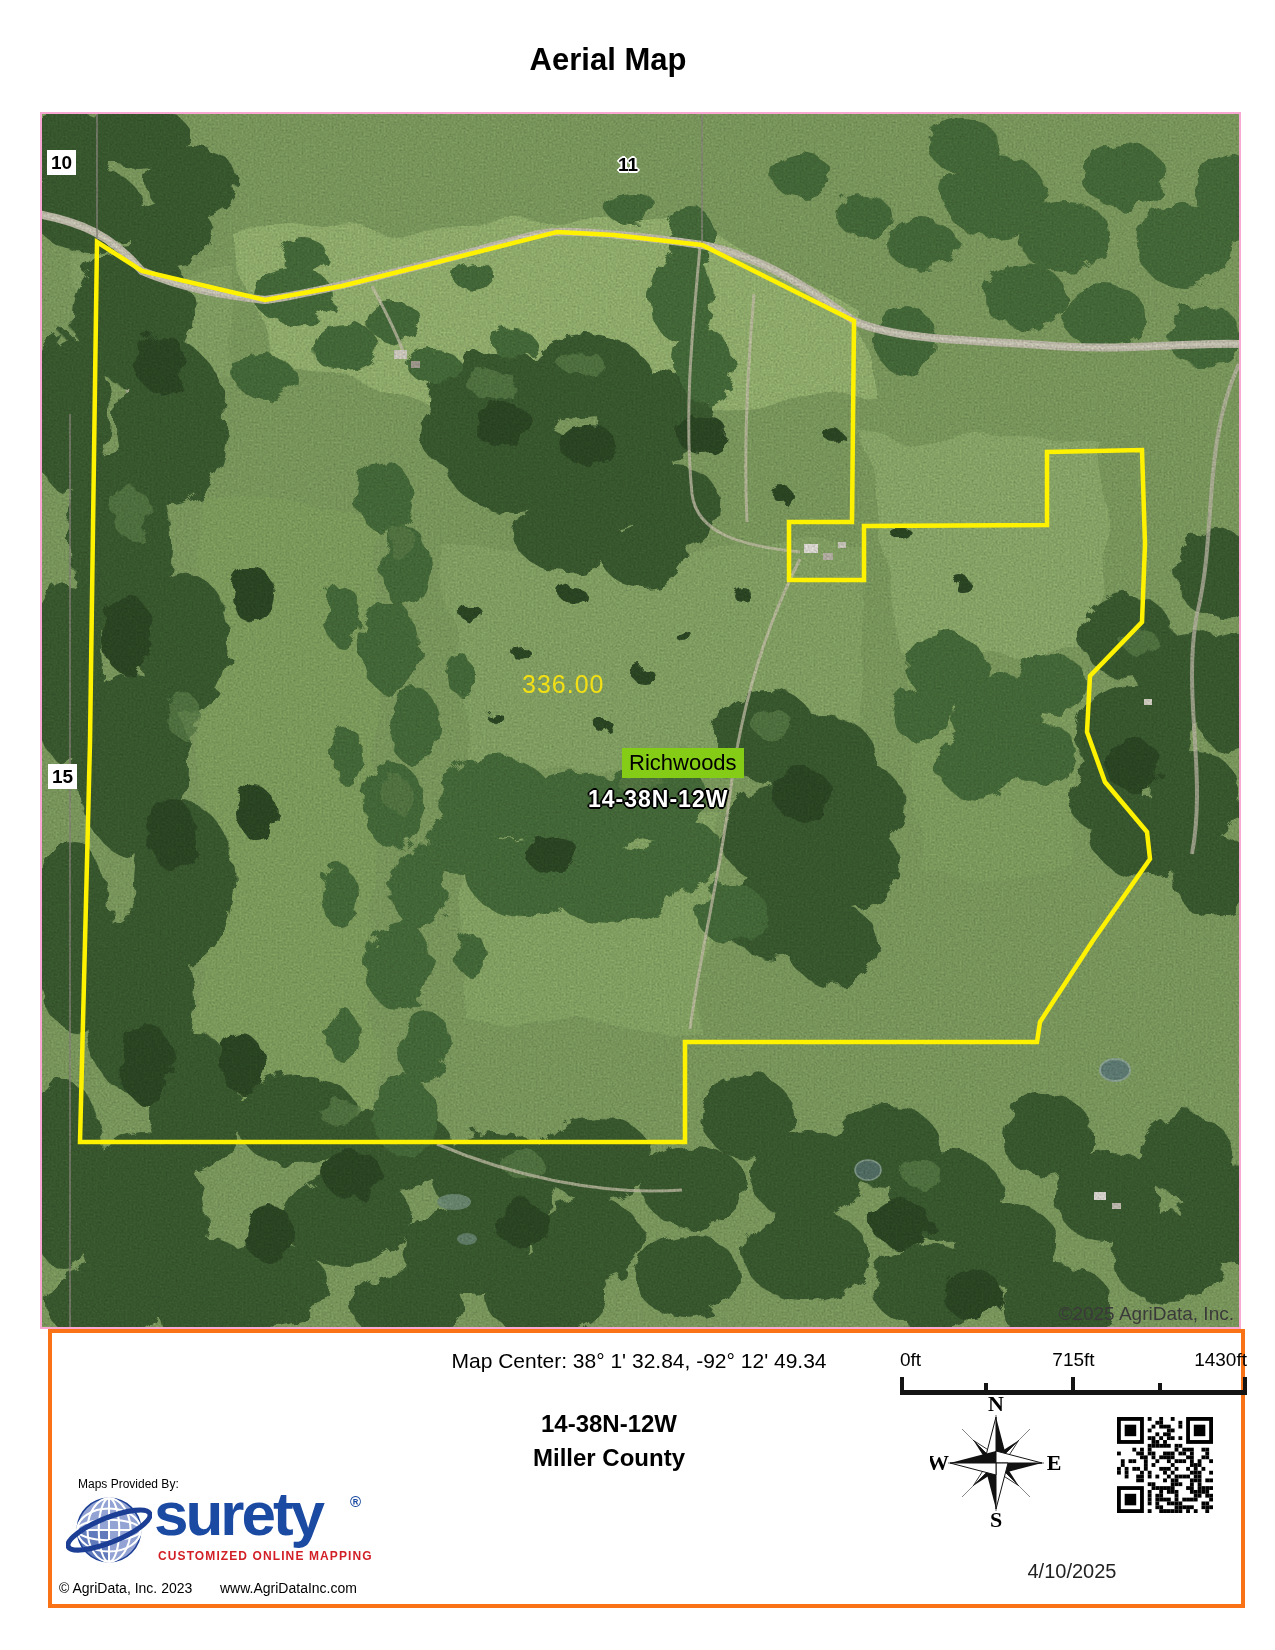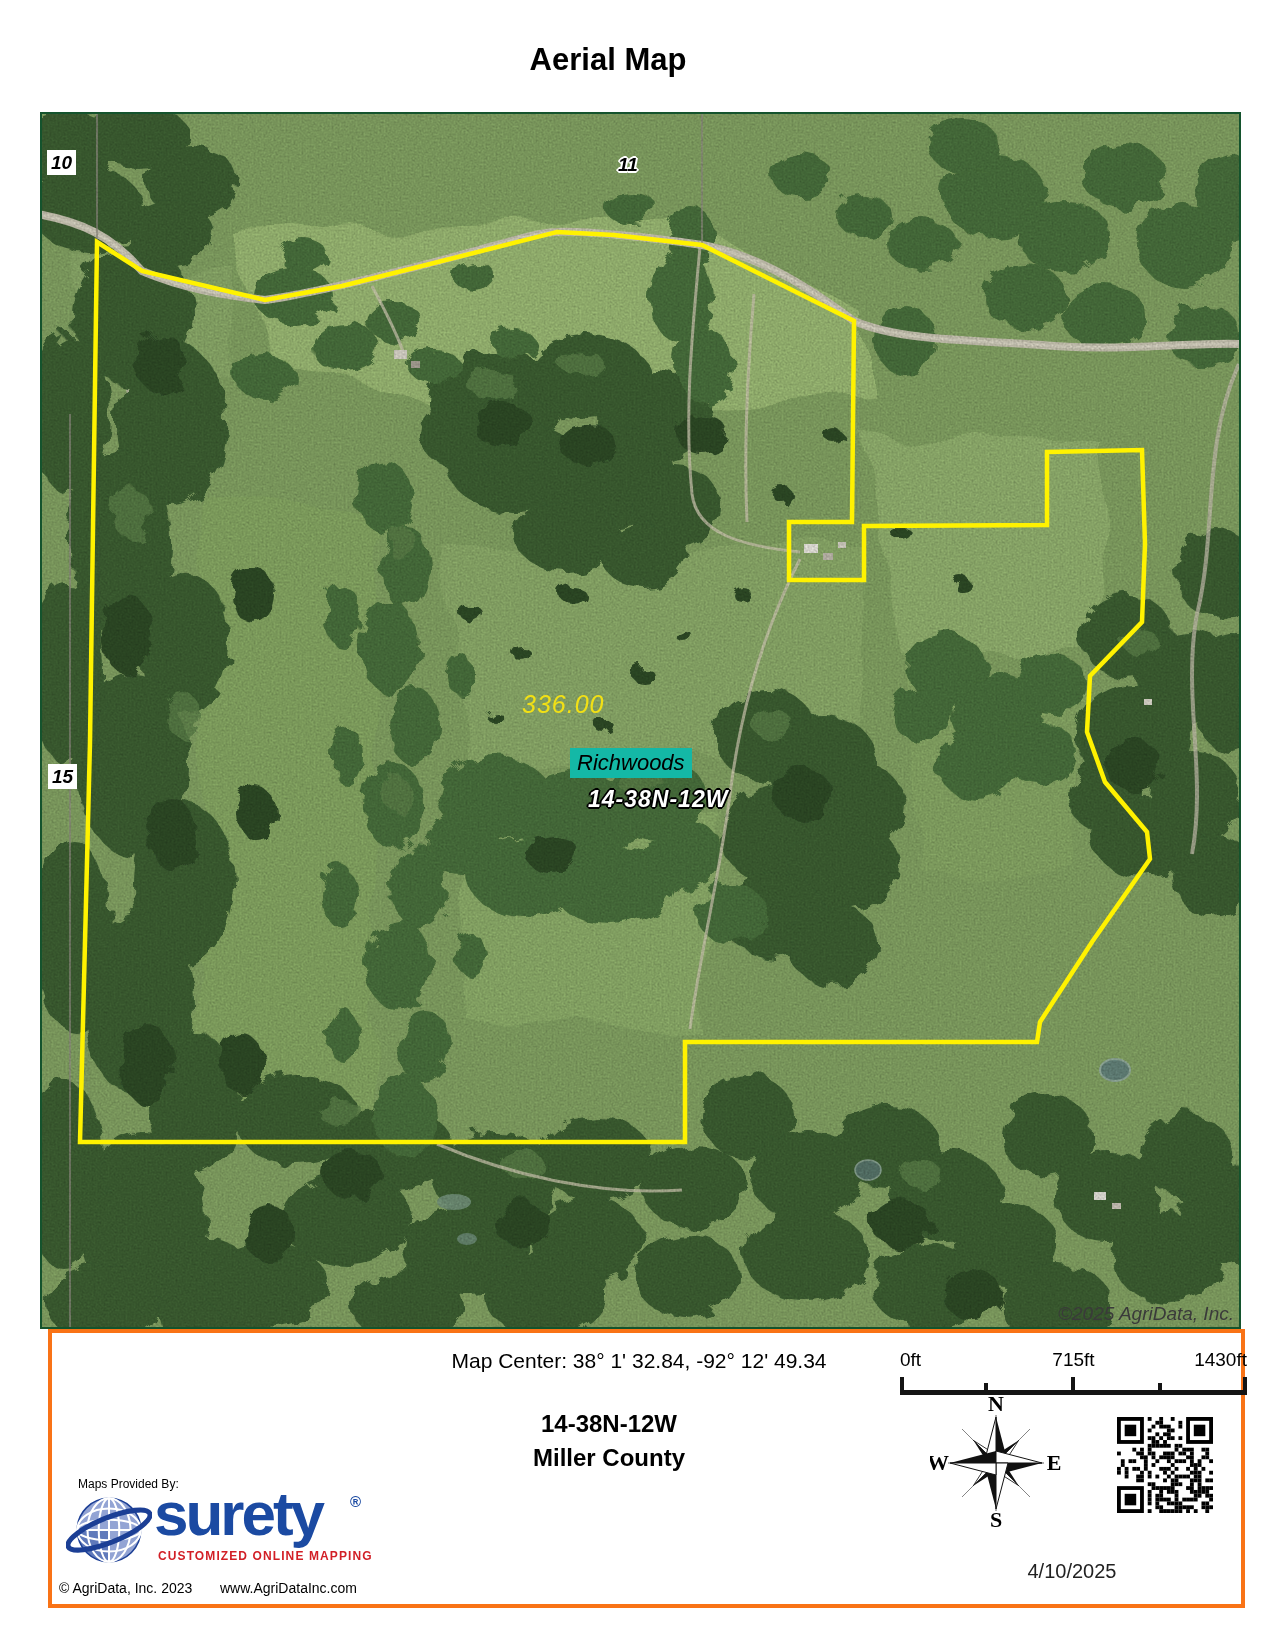--- a/index.html
+++ b/index.html
@@ -2,29 +2,29 @@
 <html><head>
 <meta charset="utf-8">
 <style>
   html,body{margin:0;padding:0;background:#fff;}
   .page{position:relative;width:1275px;height:1650px;background:#fff;
         font-family:"Liberation Sans",sans-serif;overflow:hidden;color:#000;border-radius:10px;}
   .title{position:absolute;top:42px;left:0;width:1216px;margin:0;text-align:center;
          font-size:31px;font-weight:bold;}
   
   .map-frame{position:absolute;left:40px;top:112px;width:1197px;height:1213px;
-             border:2px solid #14532d;box-sizing:content-box;overflow:hidden;font-style:italic;}
+             border:2px solid #f9a8d4;box-sizing:content-box;overflow:hidden;}
   .map-frame svg.aerial{position:absolute;left:0;top:0;width:1197px;height:1213px;display:block;}
   .sec-box{position:absolute;background:#fff;color:#000;font-weight:bold;font-size:19px;
            line-height:25px;padding:0 4px;}
   .sec-halo{position:absolute;color:#000;font-weight:bold;font-size:19px;
             text-shadow:-2px 0 #fff,2px 0 #fff,0 -2px #fff,0 2px #fff,
                         -1px -1px #fff,1px 1px #fff,1px -1px #fff,-1px 1px #fff;}
-  .acreage{position:absolute;left:480px;top:576px;font-size:25px;color:#f2e015;letter-spacing:1px;}
-  .place{position:absolute;left:528px;top:634px;background:#14b8a6;color:#000;
+  .acreage{position:absolute;left:480px;top:556px;font-size:25px;color:#f2e015;letter-spacing:1px;}
+  .place{position:absolute;left:580px;top:634px;background:#84cc16;color:#000;
          font-size:22px;padding:2px 7px;}
   .twp-overlay{position:absolute;left:546px;top:672px;color:#fff;font-size:23px;font-weight:bold;
          letter-spacing:1px;
          text-shadow:-2px 0 #000,2px 0 #000,0 -2px #000,0 2px #000,
                      -1px -1px #000,1px 1px #000,1px -1px #000,-1px 1px #000;}
   .watermark{position:absolute;right:5px;bottom:2px;font-size:19px;color:#3a3a3a;}
   
   .footer{position:absolute;left:48px;top:1329px;width:1197px;height:279px;
           border:4px solid #f97316;box-sizing:border-box;}
   .map-center{position:absolute;left:187px;top:16px;width:800px;text-align:center;font-size:21px;}

